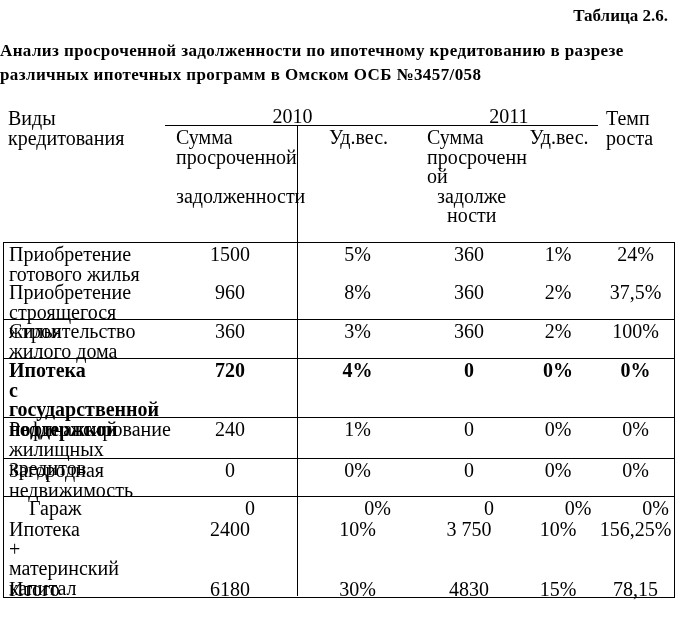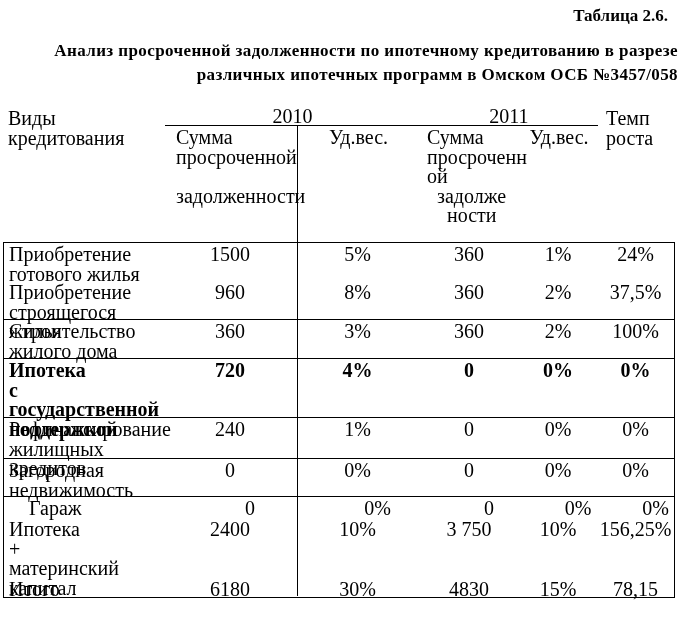--- a/index.html
+++ b/index.html
@@ -12,21 +12,21 @@
   }
   .caption {
     font-size: 17px; font-weight: bold;
     text-align: right;
     padding: 6px 10px 0 0;
   }
   .title {
     font-size: 17px; font-weight: bold;
     letter-spacing: 0.4px;
     line-height: 24px;
-    text-align: right;
+    text-align: left;
     margin-top: 13px;
   }
   .tablewrap {
     position: relative;
     margin: 20px 0 0 3px;
     width: 672px;
     font-size: 20px;
     line-height: 19.5px;
   }
   .grid {

